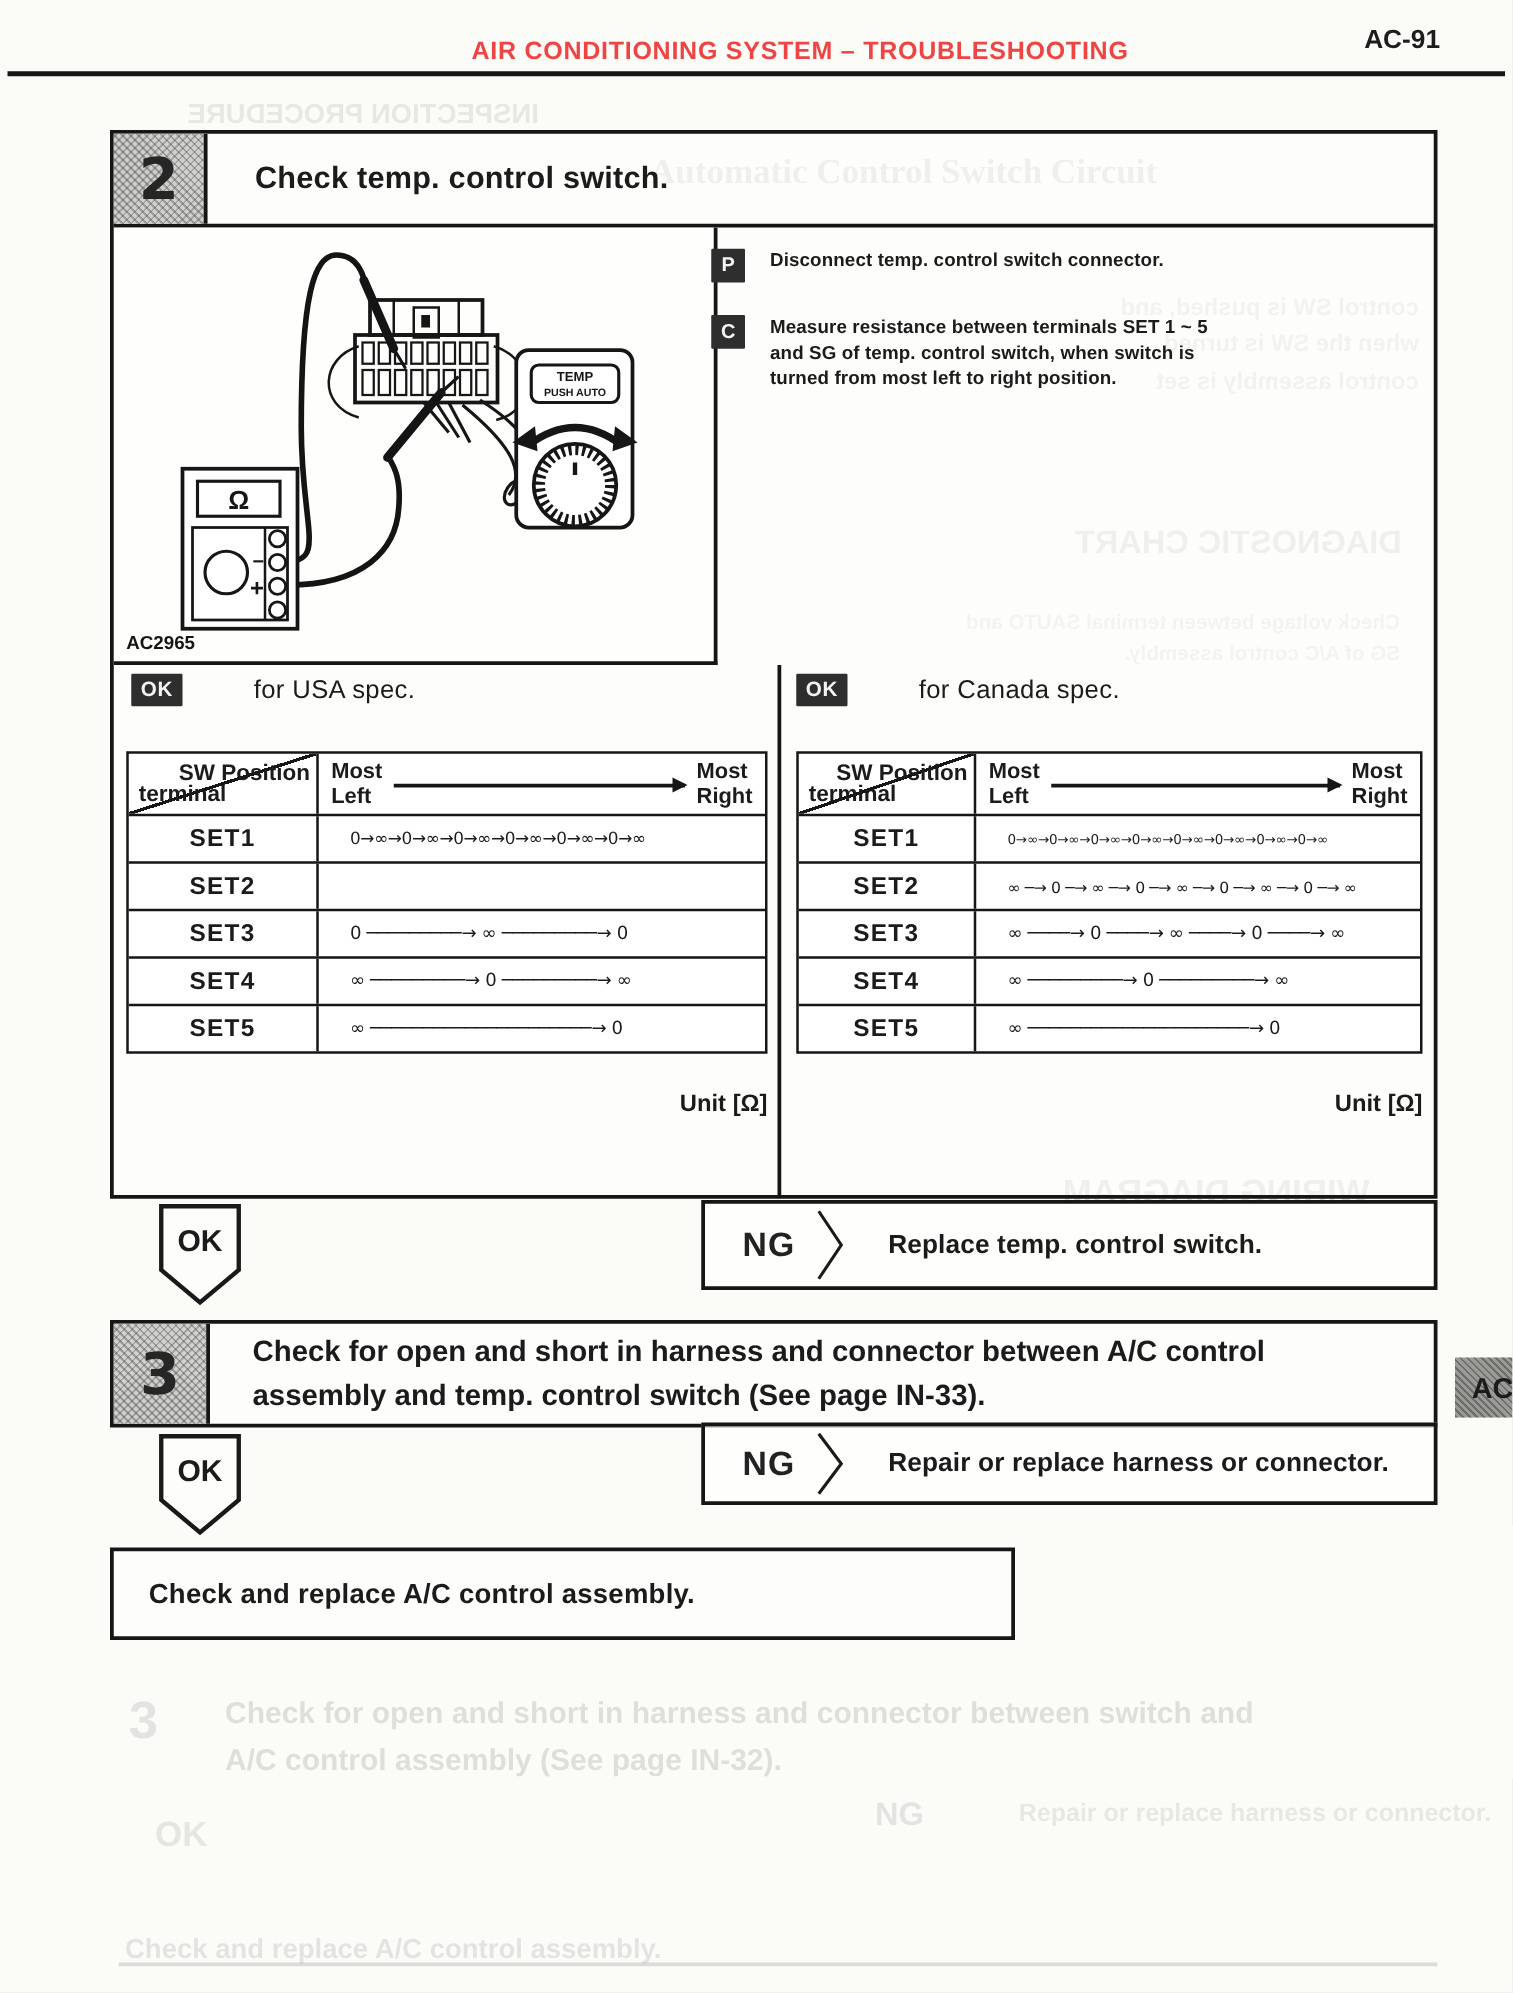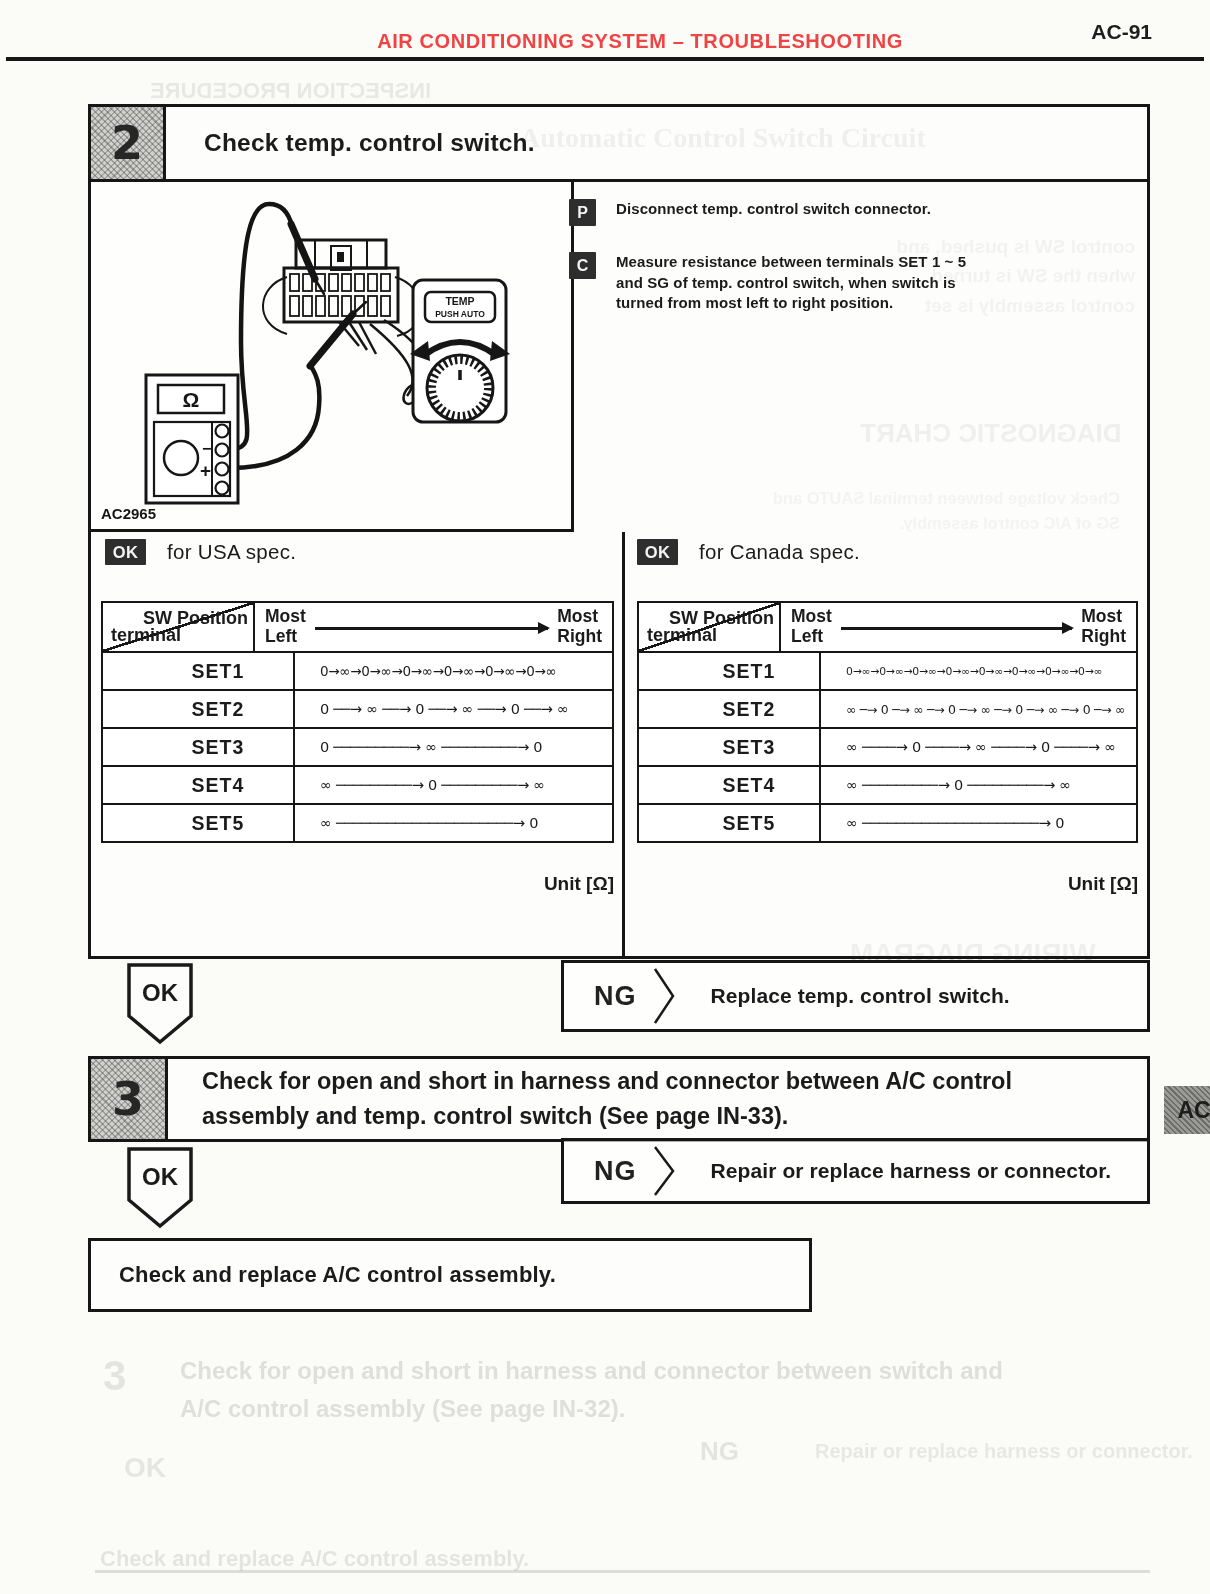--- a/index.html
+++ b/index.html
@@ -46,42 +46,42 @@
   .s2-title{display:flex;align-items:center;padding-left:38px;font-weight:bold;font-size:24.5px;letter-spacing:.2px;}
   .figbox{position:absolute;left:0;top:75px;width:480px;height:347px;
     border-right:3px solid #161616;border-bottom:3px solid #161616;background:rgba(255,255,255,.4);}
   .instr{position:absolute;left:478px;top:92px;width:560px;}
   .instr-row{display:flex;gap:20px;align-items:flex-start;margin-bottom:26px;}
   .instr-badge{width:27px;height:27px;font-size:16px;}
   .instr-text{width:505px;font-weight:700;font-size:15px;line-height:1.38;white-space:pre-line;letter-spacing:.1px;}
   .vdiv{position:absolute;left:531px;top:425px;bottom:0;width:3px;background:#161616;}
   .okrow{position:absolute;display:flex;align-items:center;gap:21px;}
   .okrow .badge{width:41px;height:26px;font-size:16.5px;letter-spacing:.5px;}
-  .okrow-label{font-size:20.5px;font-weight:500;letter-spacing:.3px;}
+  .okrow-label{font-size:20.5px;font-weight:500;letter-spacing:.3px;margin-left:36px;}
   .ok-usa{left:14px;top:432px;}
   .ok-can{left:546px;top:432px;}
 
   
   .rtable{position:absolute;border:2.5px solid #161616;background:#fff;box-sizing:border-box;}
   .rt-usa{left:10px;top:494px;width:513px;}
   .rt-can{left:546px;top:494px;width:501px;}
   .rt-head{display:flex;height:48px;}
   .rt-c1h{position:relative;flex:0 0 150px;border-right:2.5px solid #161616;
     background:linear-gradient(to bottom right, rgba(0,0,0,0) calc(50% - 1.3px), #161616 calc(50% - 1.3px), #161616 calc(50% + 1.3px), rgba(0,0,0,0) calc(50% + 1.3px));}
   .rt-can .rt-c1h,.rt-can .rt-c1{flex-basis:140px;}
   .swpos{position:absolute;top:5px;right:5px;font-weight:bold;font-size:18px;}
   .swterm{position:absolute;bottom:5px;left:8px;font-weight:bold;font-size:18px;}
   .rt-c2h{flex:1;display:flex;align-items:center;gap:9px;padding:0 10px;}
   .most{font-weight:bold;font-size:17.5px;line-height:1.13;white-space:pre-line;}
   .harrow{flex:1;position:relative;height:2.2px;background:#161616;margin-top:3px;}
   .harrow:after{content:"";position:absolute;right:-2px;top:-5.5px;width:0;height:0;
     border-left:12px solid #161616;border-top:6.5px solid transparent;border-bottom:6.5px solid transparent;}
   .rt-row{display:flex;height:36px;border-top:2.2px solid #161616;}
   .rt-c1{flex:0 0 150px;border-right:2.5px solid #161616;display:flex;align-items:center;justify-content:center;
-    font-size:19.5px;font-weight:600;letter-spacing:1px;margin-left:40px;}
+    font-size:19.5px;font-weight:600;letter-spacing:1px;}
   .rt-c2{flex:1;display:flex;align-items:center;padding-left:9px;
     font-family:"DejaVu Sans", sans-serif;font-size:14.5px;font-weight:500;letter-spacing:-.3px;white-space:nowrap;overflow:hidden;margin-left:16px;}
   .p-dense{font-size:13.5px;}
   .p-xdense{font-size:10.8px;letter-spacing:-.2px;}
   .p-mdense{font-size:12.5px;}
   .unit{position:absolute;font-size:19px;font-weight:600;text-align:right;}
   .unit-usa{left:10px;top:766px;width:513px;}
   .unit-can{left:546px;top:766px;width:501px;}
 
   
@@ -286,21 +286,20 @@
           <span class="most">Most
 Right</span>
         </div>
       </div>
       <div class="rt-row">
         <div class="rt-c1">SET1</div>
         <div class="rt-c2 p-dense">0→∞→0→∞→0→∞→0→∞→0→∞→0→∞</div>
       </div>
       <div class="rt-row">
         <div class="rt-c1">SET2</div>
-        <div class="rt-c2">0 ──→ ∞ ──→ 0 ──→ ∞ ──→ 0 ──→ ∞</div>
       </div>
       <div class="rt-row">
         <div class="rt-c1">SET3</div>
         <div class="rt-c2">0 ─────────→ ∞ ─────────→ 0</div>
       </div>
       <div class="rt-row">
         <div class="rt-c1">SET4</div>
         <div class="rt-c2">∞ ─────────→ 0 ─────────→ ∞</div>
       </div>
       <div class="rt-row">

